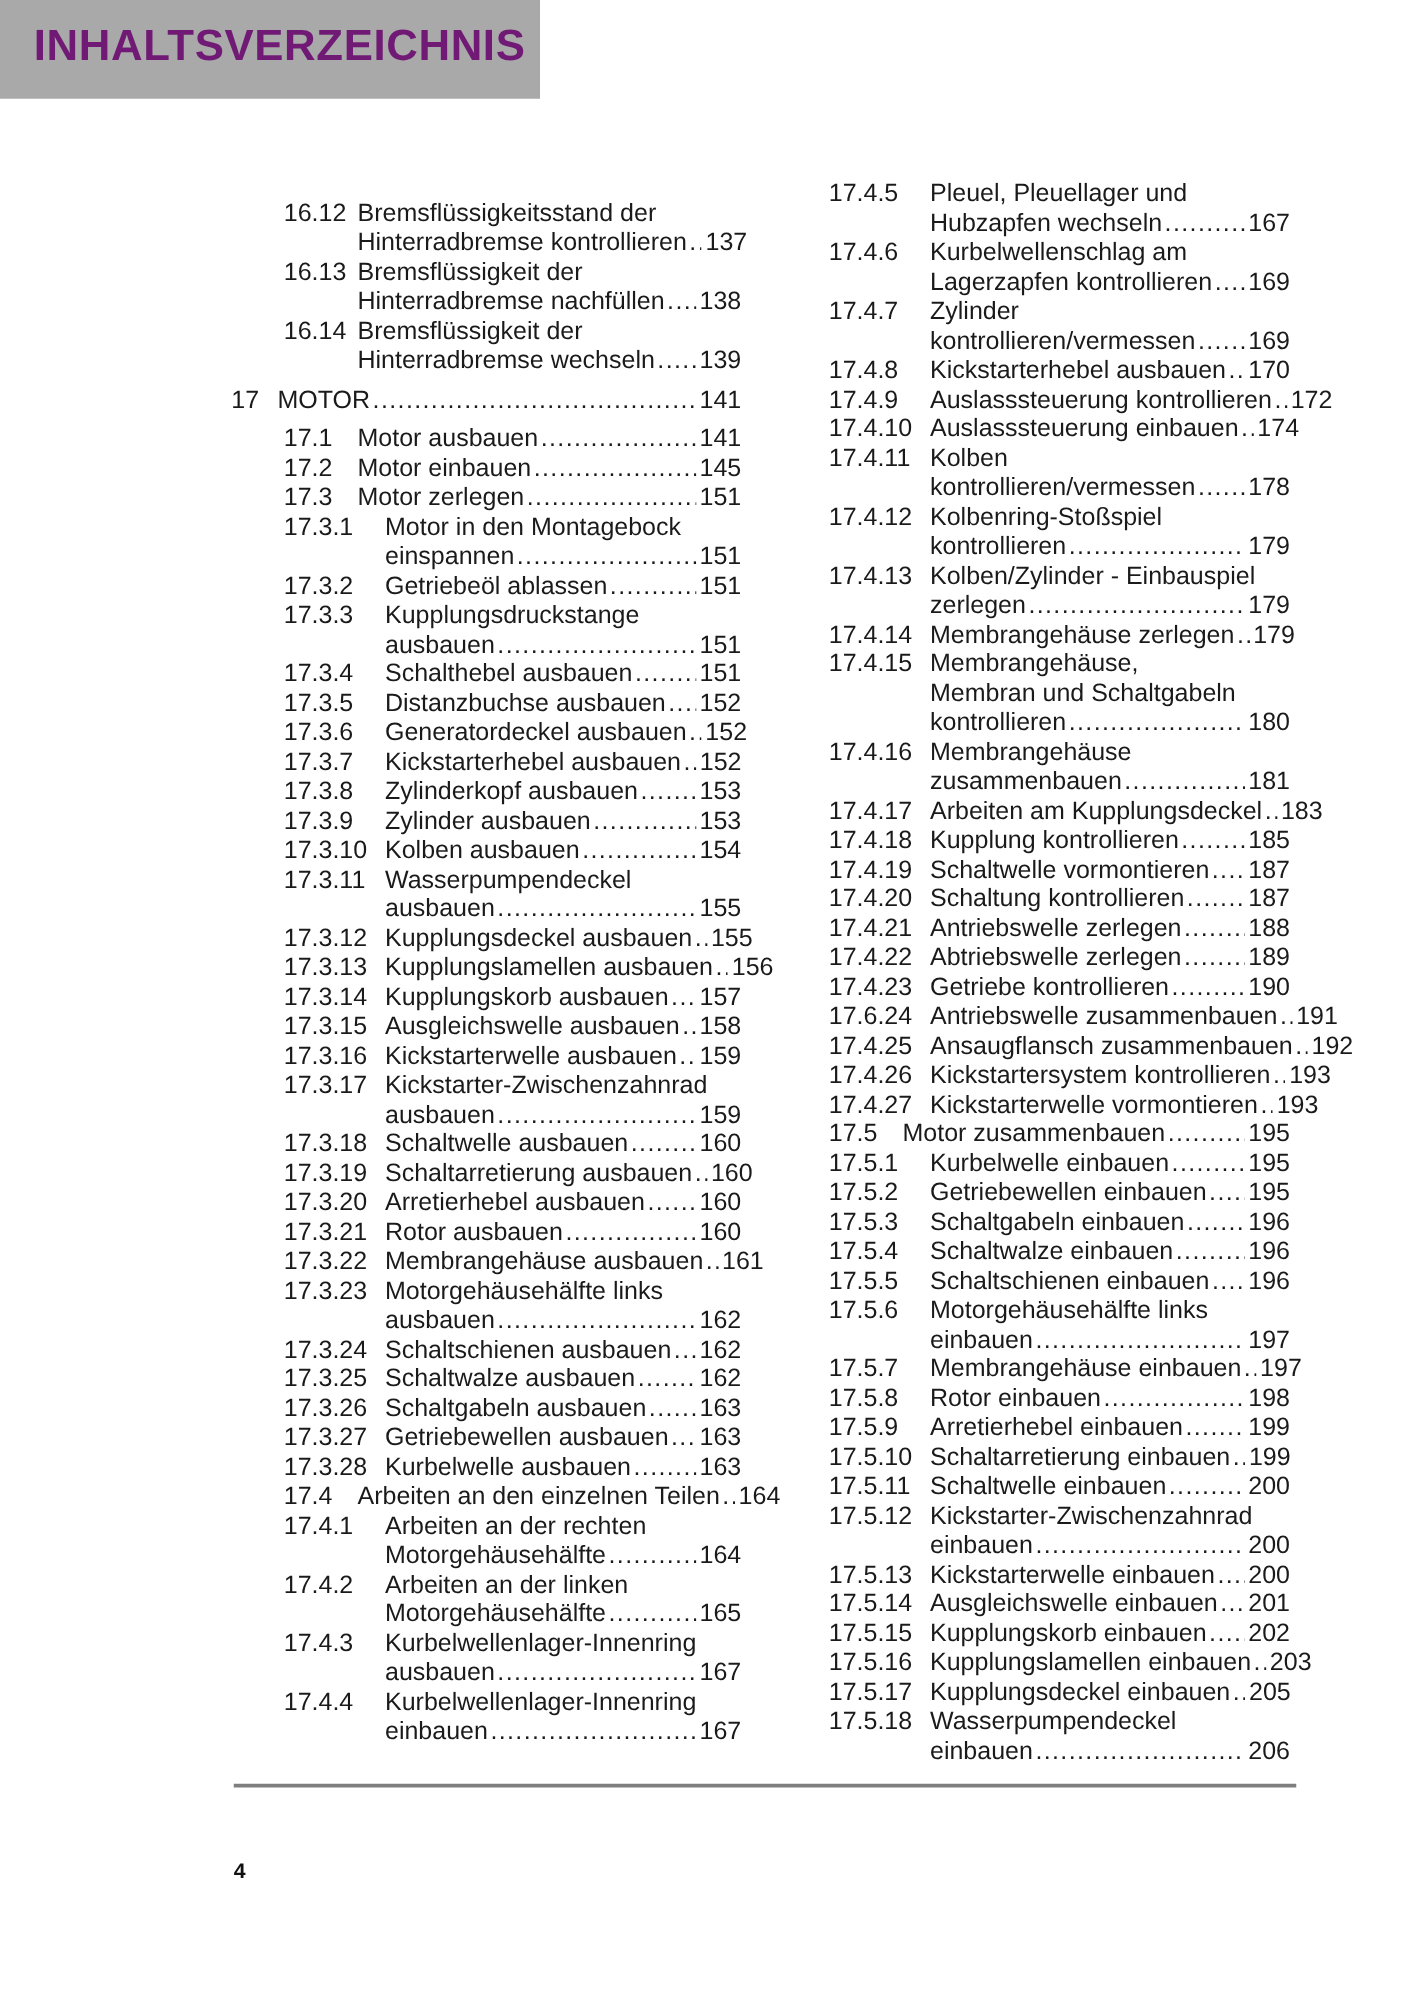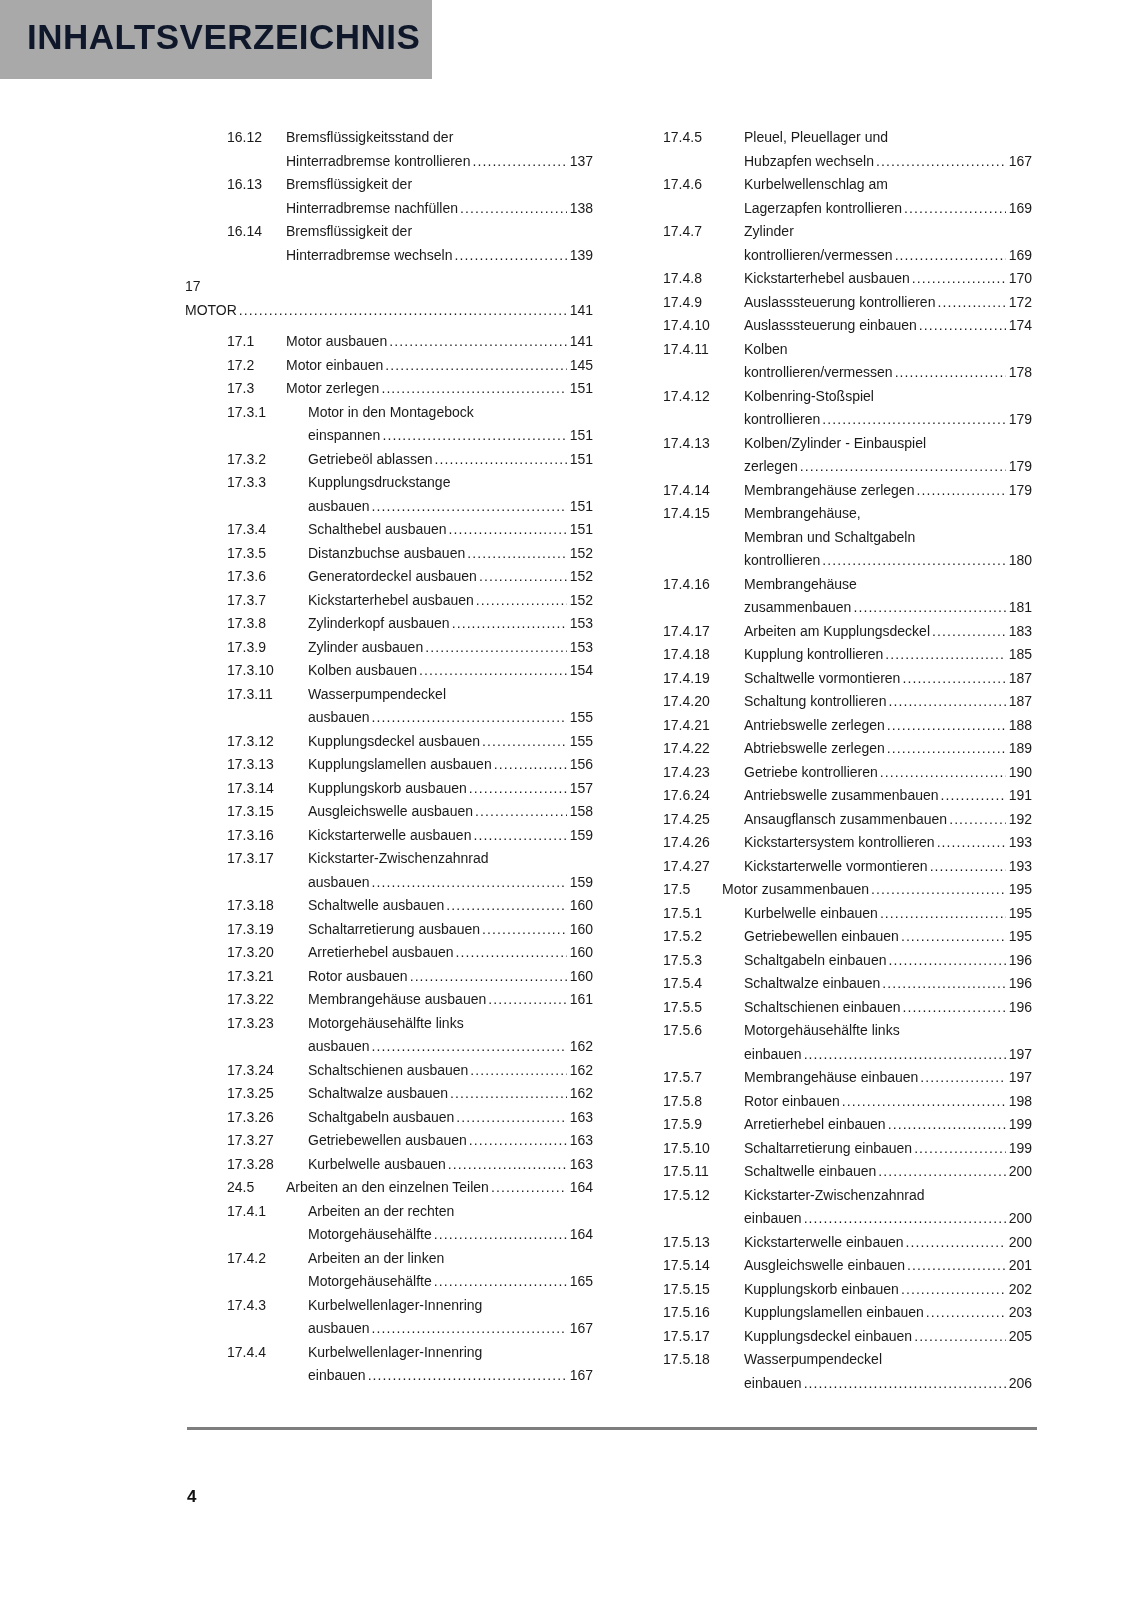--- a/index.html
+++ b/index.html
@@ -13,33 +13,33 @@
   }
   .titlebar {
     position:absolute; left:0; top:0;
     width:432px; height:79px;
     background:#a9a9a9;
     display:flex; align-items:center;
   }
   .titlebar h1 {
     margin:0; padding:0 0 5px 27px;
     font-size:35px; font-weight:bold;
-    letter-spacing:0.5px; color:#0f172a;
+    letter-spacing:0.5px; color:#701a75;
   }
   .columns {
-    position:absolute; left:185px; top:126px;
+    position:absolute; left:185px; top:144px;
     display:flex;
-    font-size:14px; line-height:23.5px;
+    font-size:20px; line-height:23.5px;align-items:center;
   }
   .col { width:408px; margin-right:28px; }
   .col.col-right { width:411px; margin-right:16px; }
 
   .entry { display:flex; }
   .entry .num { flex:0 0 auto; }
-  .lvl1 { margin:8px 0;flex-direction:column; }
+  .lvl1 { margin:8px 0; }
   .lvl1 .num { width:37px; margin-left:0; }
   .lvl2 .num { width:59px; margin-left:42px; }
   .lvl3 .num { width:81px; margin-left:42px; }
   .body { flex:1; min-width:0; }
   .tline.last { display:flex; align-items:baseline; }
   .txt { white-space:nowrap; }
   .dots {
     flex:1; overflow:hidden; white-space:nowrap;
     letter-spacing:1.1px;
     margin:0 3px 0 2px;
@@ -419,21 +419,21 @@
           <span class="num">17.3.28</span>
           <div class="body">
             <div class="tline last">
               <span class="txt">Kurbelwelle ausbauen</span>
               <span class="dots">................................................................................................................................................................</span>
               <span class="pg">163</span>
             </div>
           </div>
         </div>
         <div class="entry lvl2">
-          <span class="num">24.5</span>
+          <span class="num">17.4</span>
           <div class="body">
             <div class="tline last">
               <span class="txt">Arbeiten an den einzelnen Teilen</span>
               <span class="dots">................................................................................................................................................................</span>
               <span class="pg">164</span>
             </div>
           </div>
         </div>
         <div class="entry lvl3">
           <span class="num">17.4.1</span>

